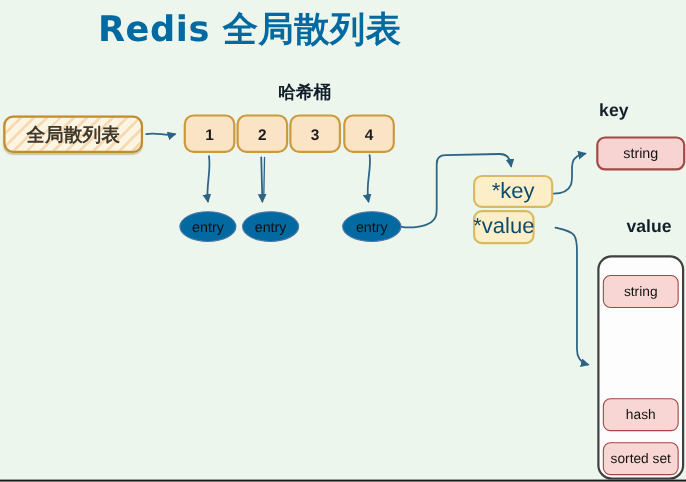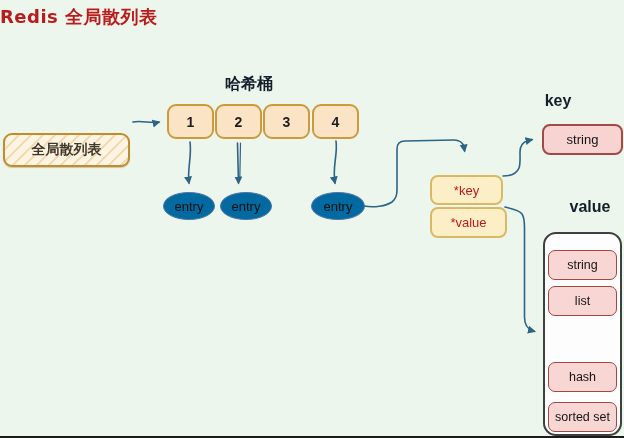--- a/index.html
+++ b/index.html
@@ -3,56 +3,55 @@
 <meta charset="utf-8">
 <style>
   html,body { margin:0; padding:0; }
   .stage {
     position:relative; width:624px; height:438px;
     background:#edf6ec; overflow:hidden;
     font-family:"Liberation Sans", sans-serif;
   }
   .connectors { position:absolute; left:0; top:0; width:624px; height:438px; }
   .title {
-    position:absolute; left:0; top:5px; width:454px; 
-    font-size:18px; font-weight:bold; color:#b91c1c; letter-spacing:0.5px;
+    position:absolute; left:0; top:5px; width:454px; text-align:center;
+    font-size:32px; font-weight:bold; color:#0369a1; letter-spacing:0.5px;
     font-family:"DejaVu Sans", sans-serif;
   }
   .section-label {
     position:absolute; font-size:16px; font-weight:600; color:#13202c; text-align:center;
   }
-  .bucket-title { left:184px; top:74px; width:130px; }
+  .bucket-title { left:212px; top:74px; width:130px; }
   .key-title   { left:518px; top:92px;  width:80px; }
   .value-title { left:550px; top:198px; width:80px; }
   .node {
     position:absolute; display:flex; align-items:center; justify-content:center;
     box-sizing:border-box; white-space:nowrap;
   }
   .global-box {
     left:3px; top:105px; width:127px; height:34px;
     border:2px solid #c08d2e; border-radius:9px;
     background-color:#fdf5e4;
     background-image:repeating-linear-gradient(135deg, rgba(243,196,137,0.55) 0px, rgba(243,196,137,0.55) 2.5px, rgba(253,246,230,0) 2.5px, rgba(253,246,230,0) 8.5px);
-    font-size:14px; font-weight:600; color:#40392b;
+    font-size:17px; font-weight:600; color:#40392b;
     box-shadow:0 1px 1px rgba(150,110,40,.35);
-    margin-top:28px;
   }
   .bucket {
     top:104px; width:47px; height:35px;
     background:#fbe4c6; border:2px solid #cb9a3d; border-radius:9px;
     font-size:14px; font-weight:600; color:#1c1c1c;
   }
   .entry {
     top:192px; height:28px;
     background:#0369a1; border:1.5px solid #4a77a8; border-radius:50%;
     font-size:13px; color:#101010;
   }
   .kv {
     left:430px; background:#fcefc8; border:2px solid #d9ba62; border-radius:8px;
-    font-size:13px; color:#b91c1c;margin-top:16px;
+    font-size:20px; color:#0c4a6e;
   }
   .key-type {
     left:542px; top:124px; width:81px; height:31px;
     background:#f7d3d2; border:2px solid #a34a47; border-radius:8px;
     font-size:13px; color:#141414;
   }
   .value-container {
     position:absolute; left:543px; top:232px; width:79px; height:204px;
     background:#fdfdfd; border:2px solid #3f3f3f; border-radius:13px;
     box-sizing:border-box;
@@ -115,39 +114,36 @@
   <div class="node entry" style="left:220px;width:52px">
     <span>entry</span>
   </div>
   <div class="node entry" style="left:311px;width:54px">
     <span>entry</span>
   </div>
 
   <div class="node kv" style="top:159px;width:73px;height:30px">
     <span>*key</span>
   </div>
-  <div class="node kv" style="top:191px;width:77px;height:31px">
+  <div class="node kv" style="top:191px;width:56px;height:31px">
     <span>*value</span>
   </div>
 
   <div class="section-label key-title">key</div>
 
   <div class="node key-type">
     <span>string</span>
   </div>
 
   <div class="section-label value-title">value</div>
 
   <div class="value-container">
     <div class="type-box" style="top:16px">
       <span>string</span>
     </div>
-    <div class="type-box" style="top:52px">
-      <span>list</span>
-    </div>
     <div class="type-box" style="top:168px">
       <span>sorted set</span>
     </div>
     <div class="type-box" style="top:128px">
       <span>hash</span>
     </div>
   </div>
 
   <div class="bottom-bar"></div>
 

